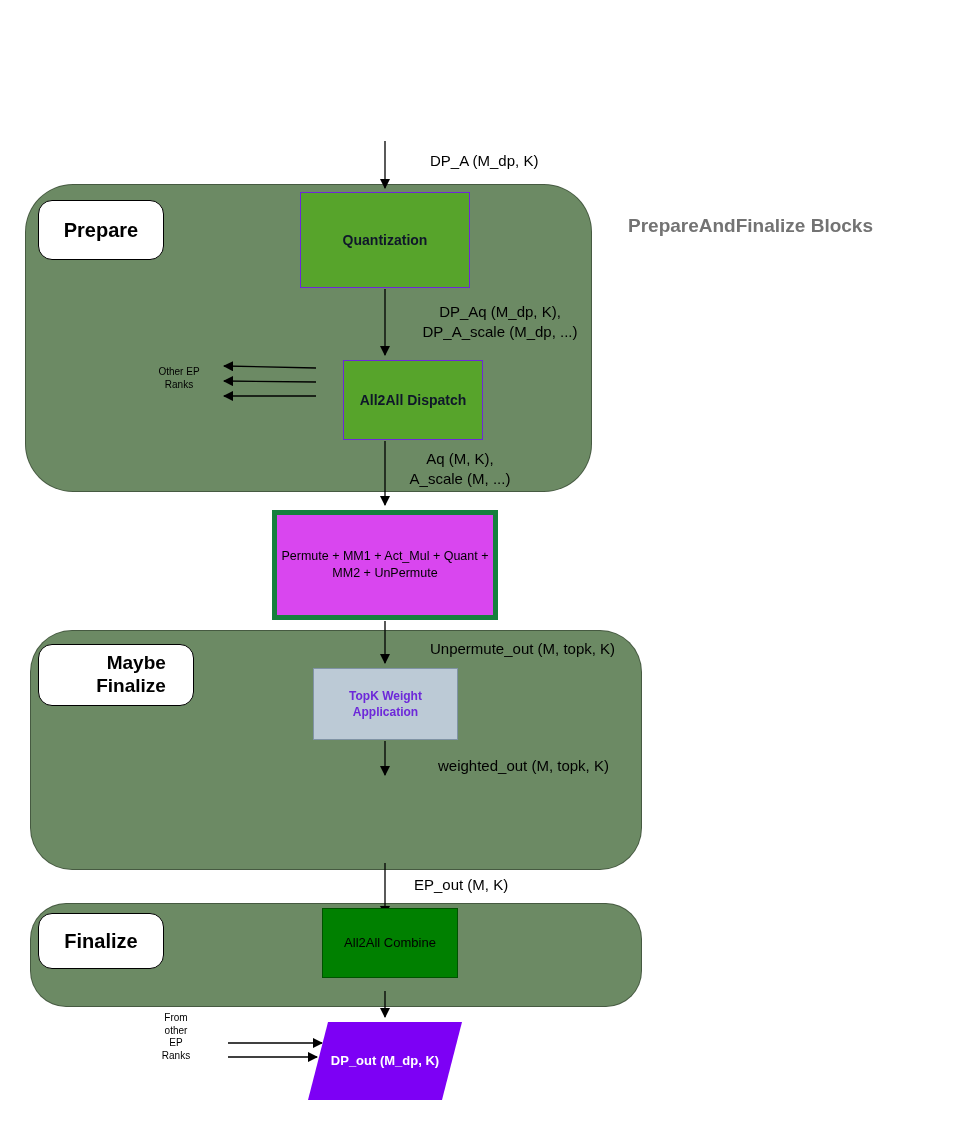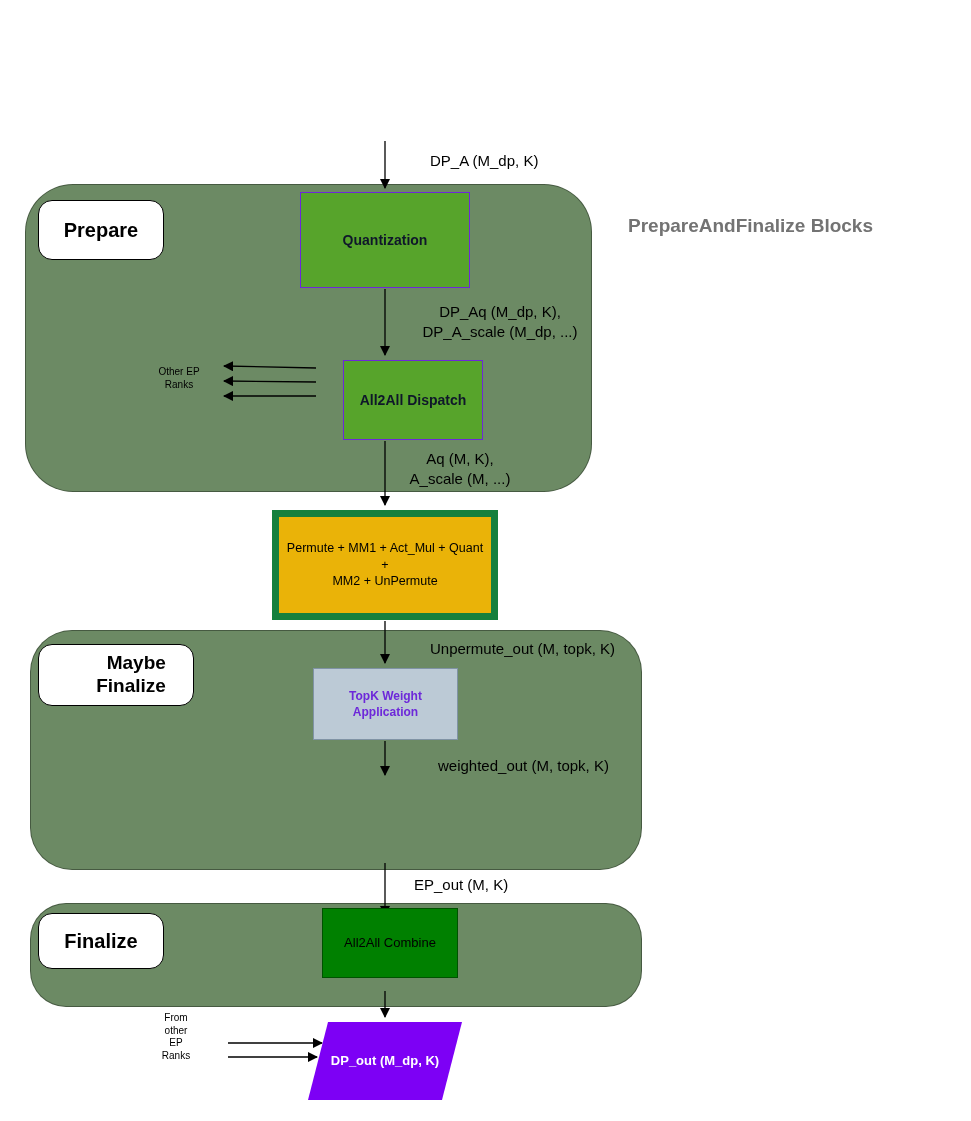--- a/index.html
+++ b/index.html
@@ -47,22 +47,22 @@
     padding: 3px;
   }
   .node.green {
     background: var(--bright-green, #57a42b);
     border: 1px solid #6d28d9;
     color: #0f172a;
     font-weight: bold;
     font-size: 14px;
   }
   .node.white-box {
-    background: #eab308;
-    border: 7px solid #15803d;
+    background: #d946ef;
+    border: 5px solid #15803d;
     color: #000000;
     font-size: 12.5px;
   }
   .node.bluegray {
     background: var(--blue-gray, #bccad6);
     border: 1px solid #8093a5;
     color: #6d28d9;
     font-size: 12.5px;
     font-weight: bold;
   }

